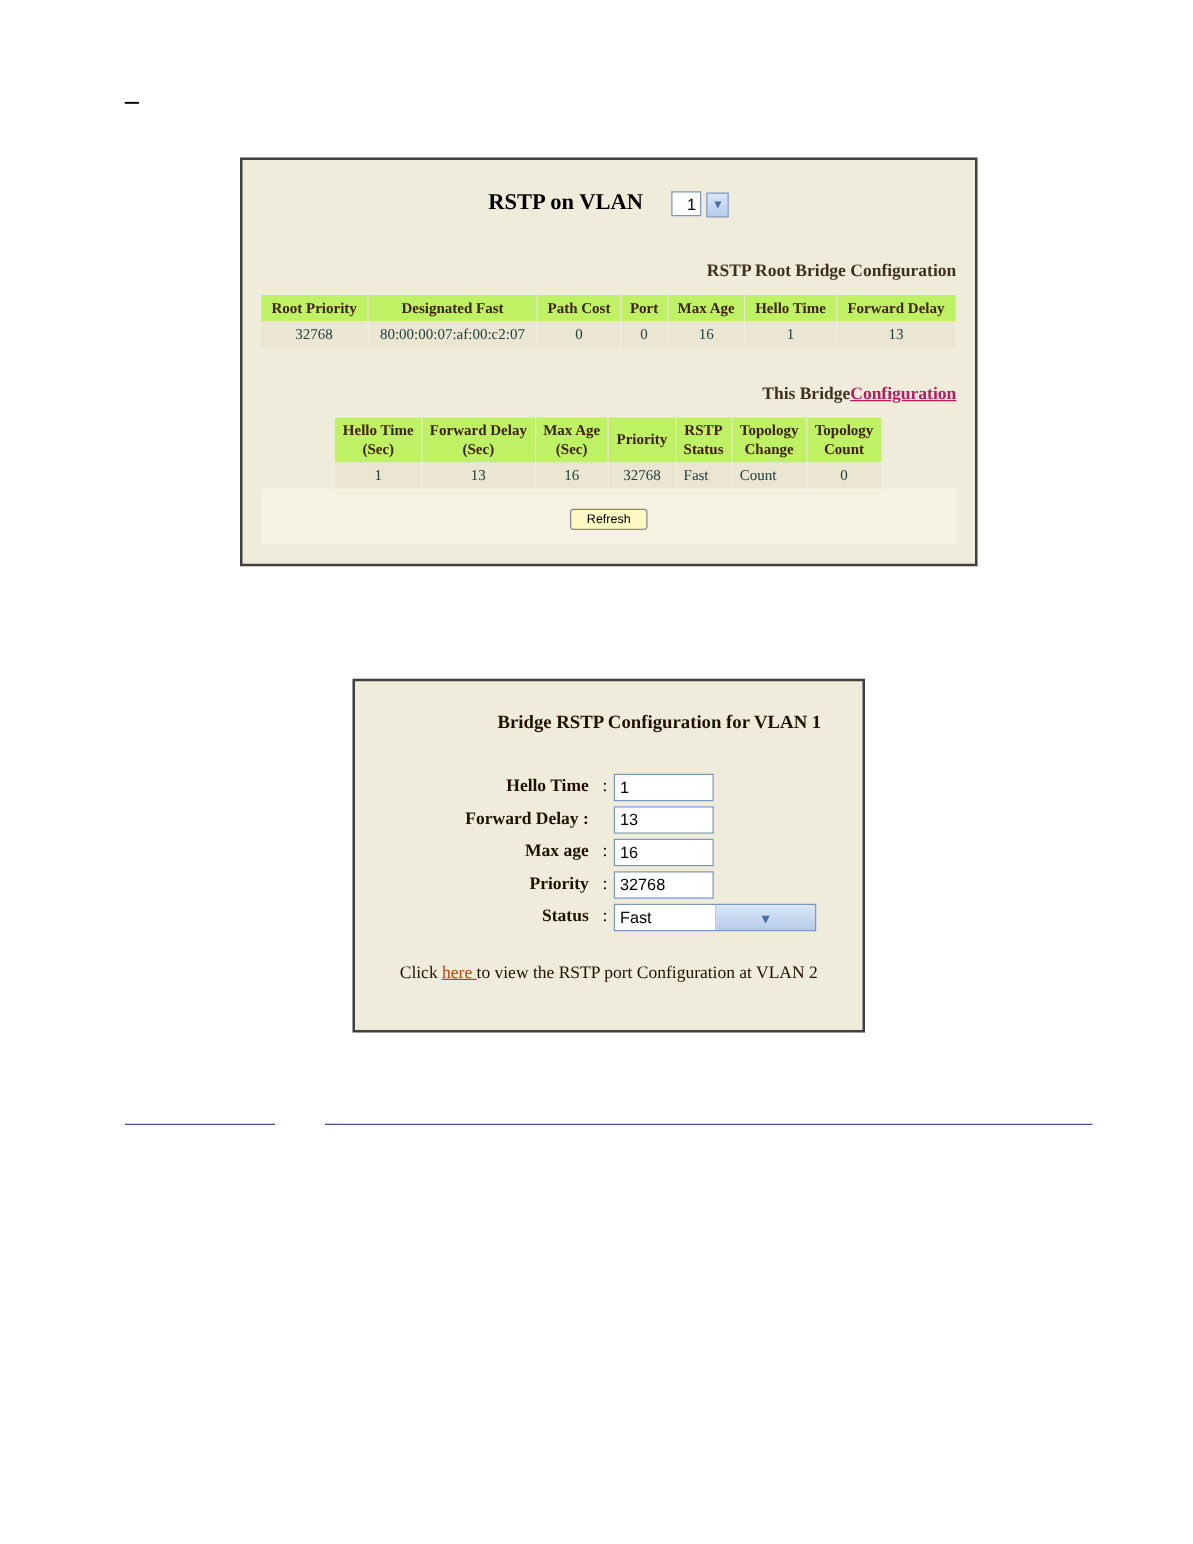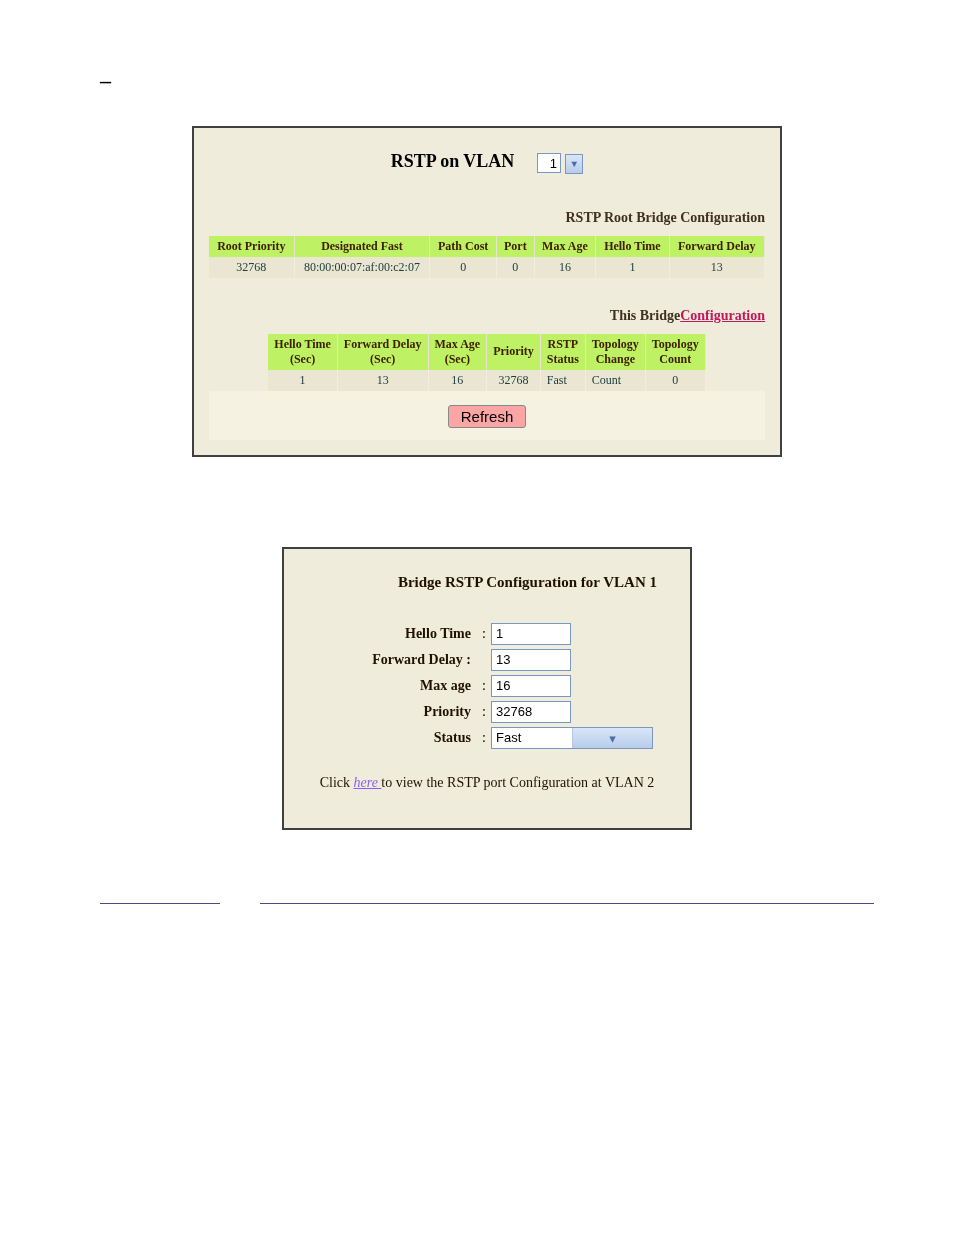--- a/index.html
+++ b/index.html
@@ -97,22 +97,22 @@
   }
   .t1 { width: 100%; }
   .t2 { margin-top: 4px; }
   .refresh-wrap {
     text-align: center;
     padding: 14px 0 12px 0;
     background: #f6f2e2;
   }
   button.sys {
     font-family: Arial, sans-serif;
-    font-size: 15px;
-    background: #fca5a5;
+    font-size: 10px;
+    background: #fef9c3;
     border: 1px solid #888;
     border-radius: 3px;
     padding: 2px 12px;
     cursor: pointer;
   }
   
   .fig2-inner {
     padding: 6px 18px 16px 18px;
   }
   .fig2-title {
@@ -160,24 +160,23 @@
     padding: 2px 4px 0 4px;
   }
   .form-input .sel .dd-btn { height: 20px; border: none; border-left: 1px solid #b8c8e0; }
   .hint-line {
     font-size: 14px;
     color: #201000;
     padding: 22px 0 6px 0;
     text-align: center;
   }
   .hint-line .here-link {
-    color: #8b5cf6;
+    color: #c2410c;
     text-decoration: underline;
     cursor: pointer;
-    font-style: italic;
   }
   .btn-row {
     text-align: center;
     padding: 22px 0 4px 0;
   }
   
   .caption-row {
     display: flex;
     gap: 40px;
     margin-top: 30px;

